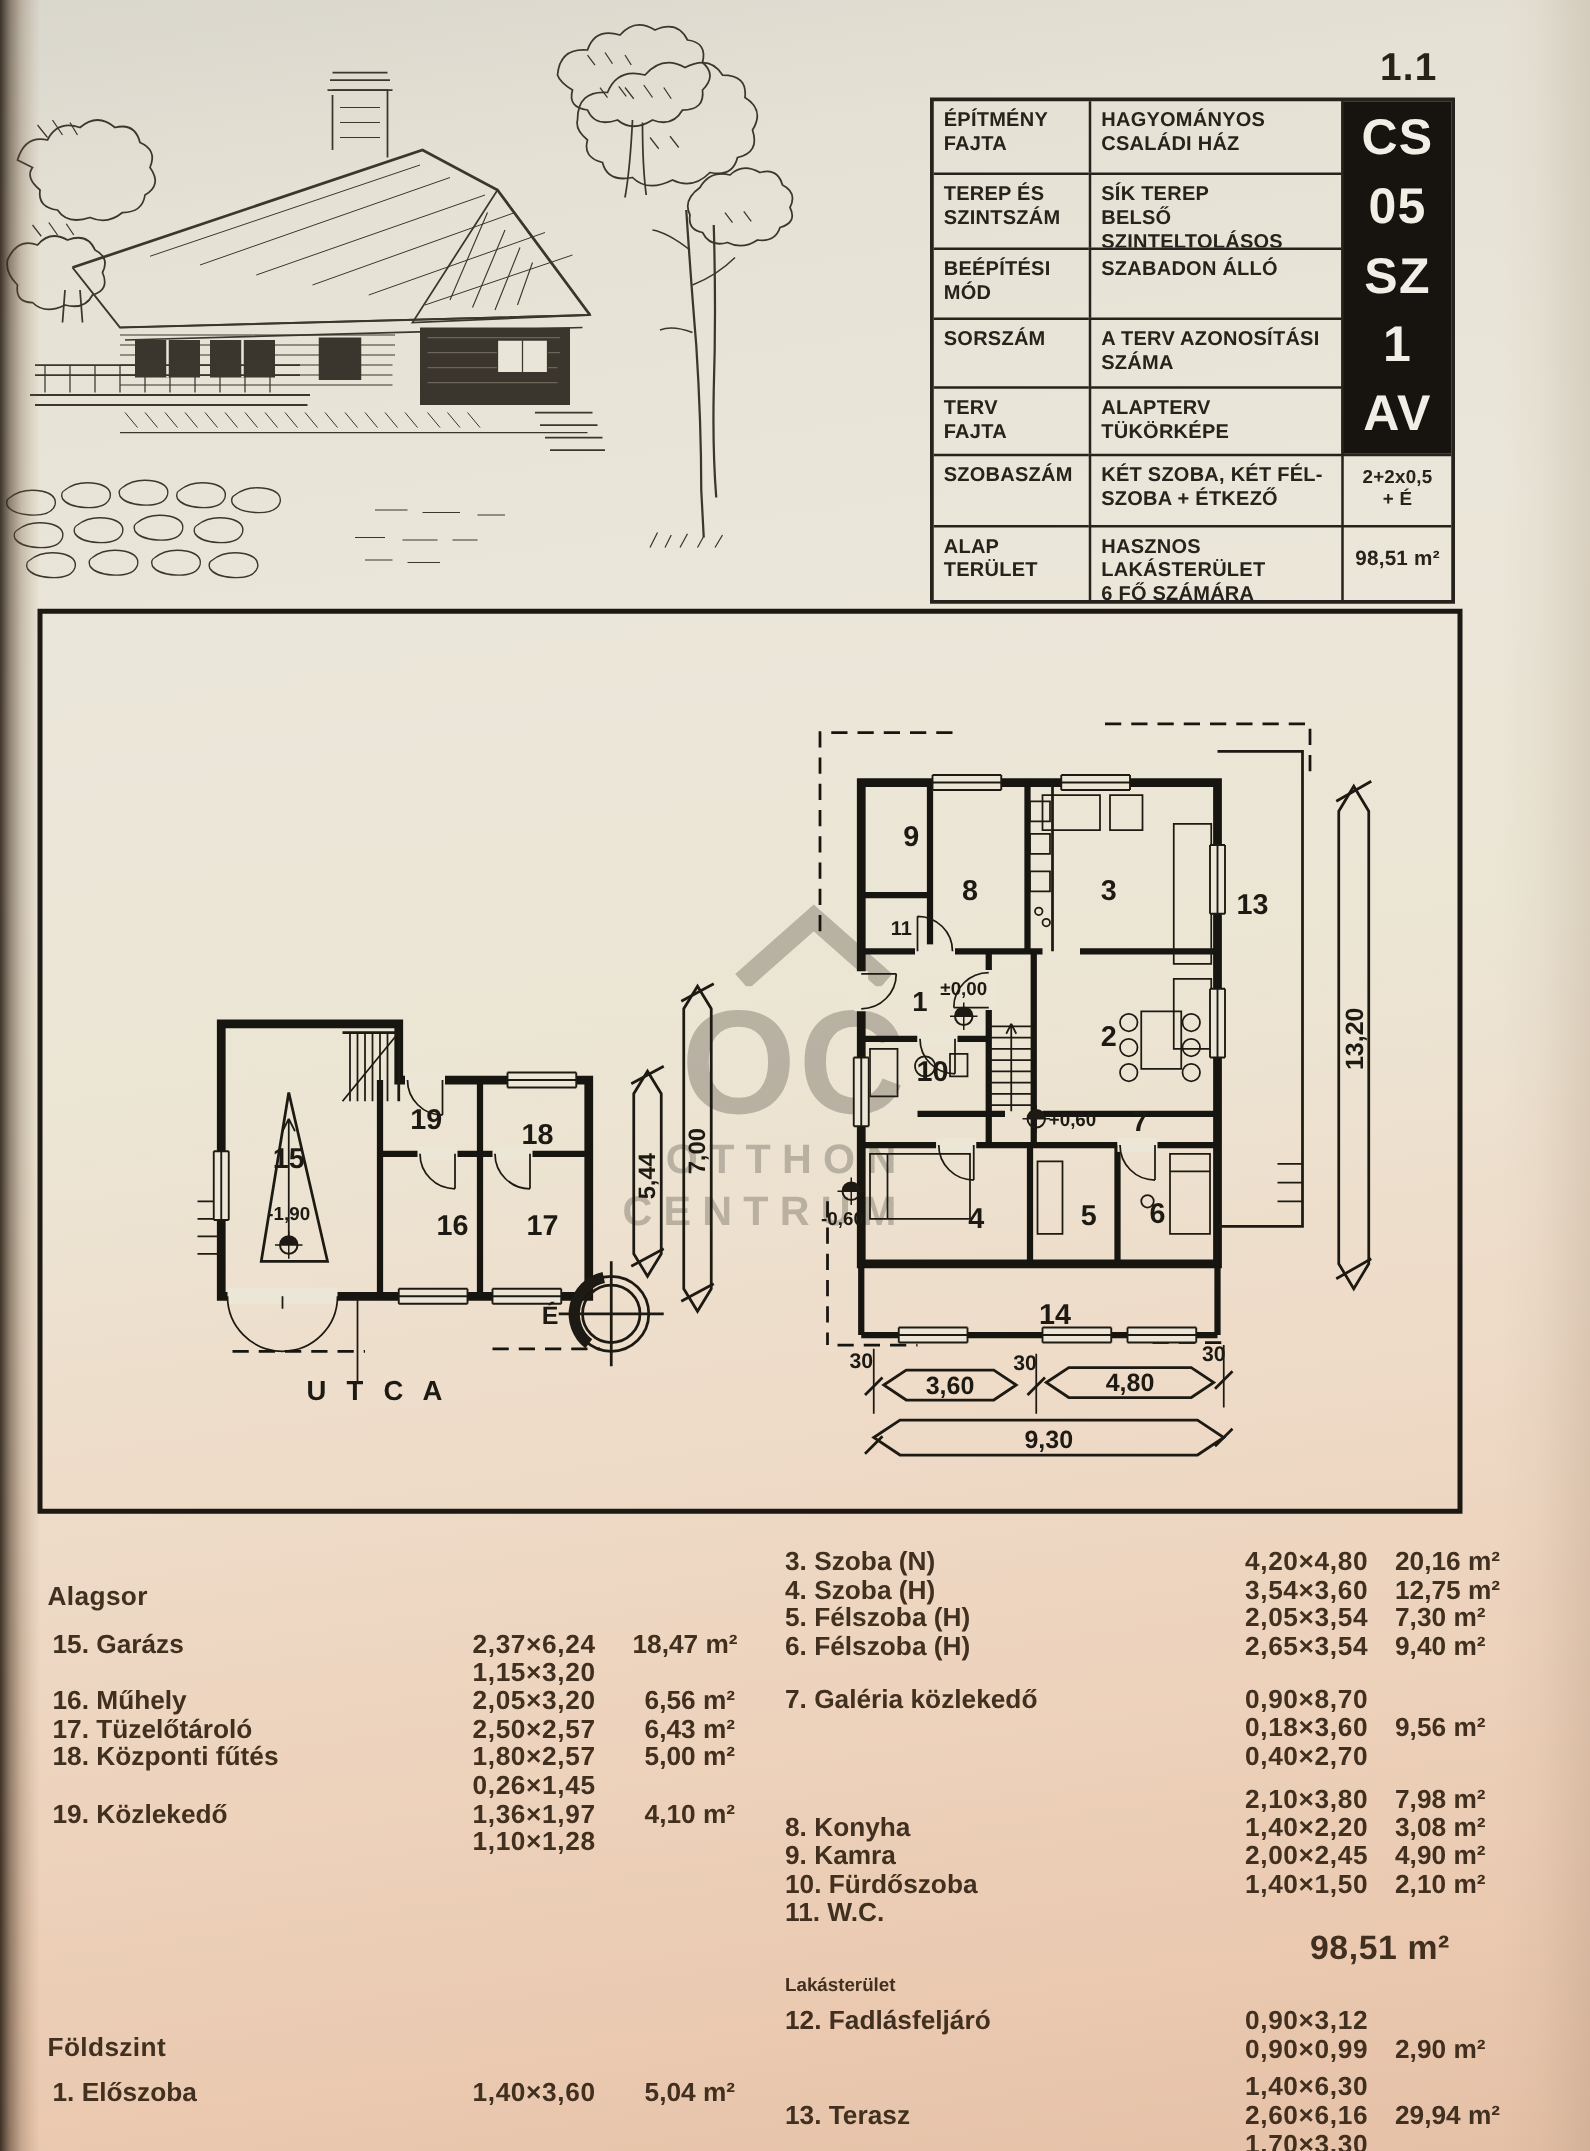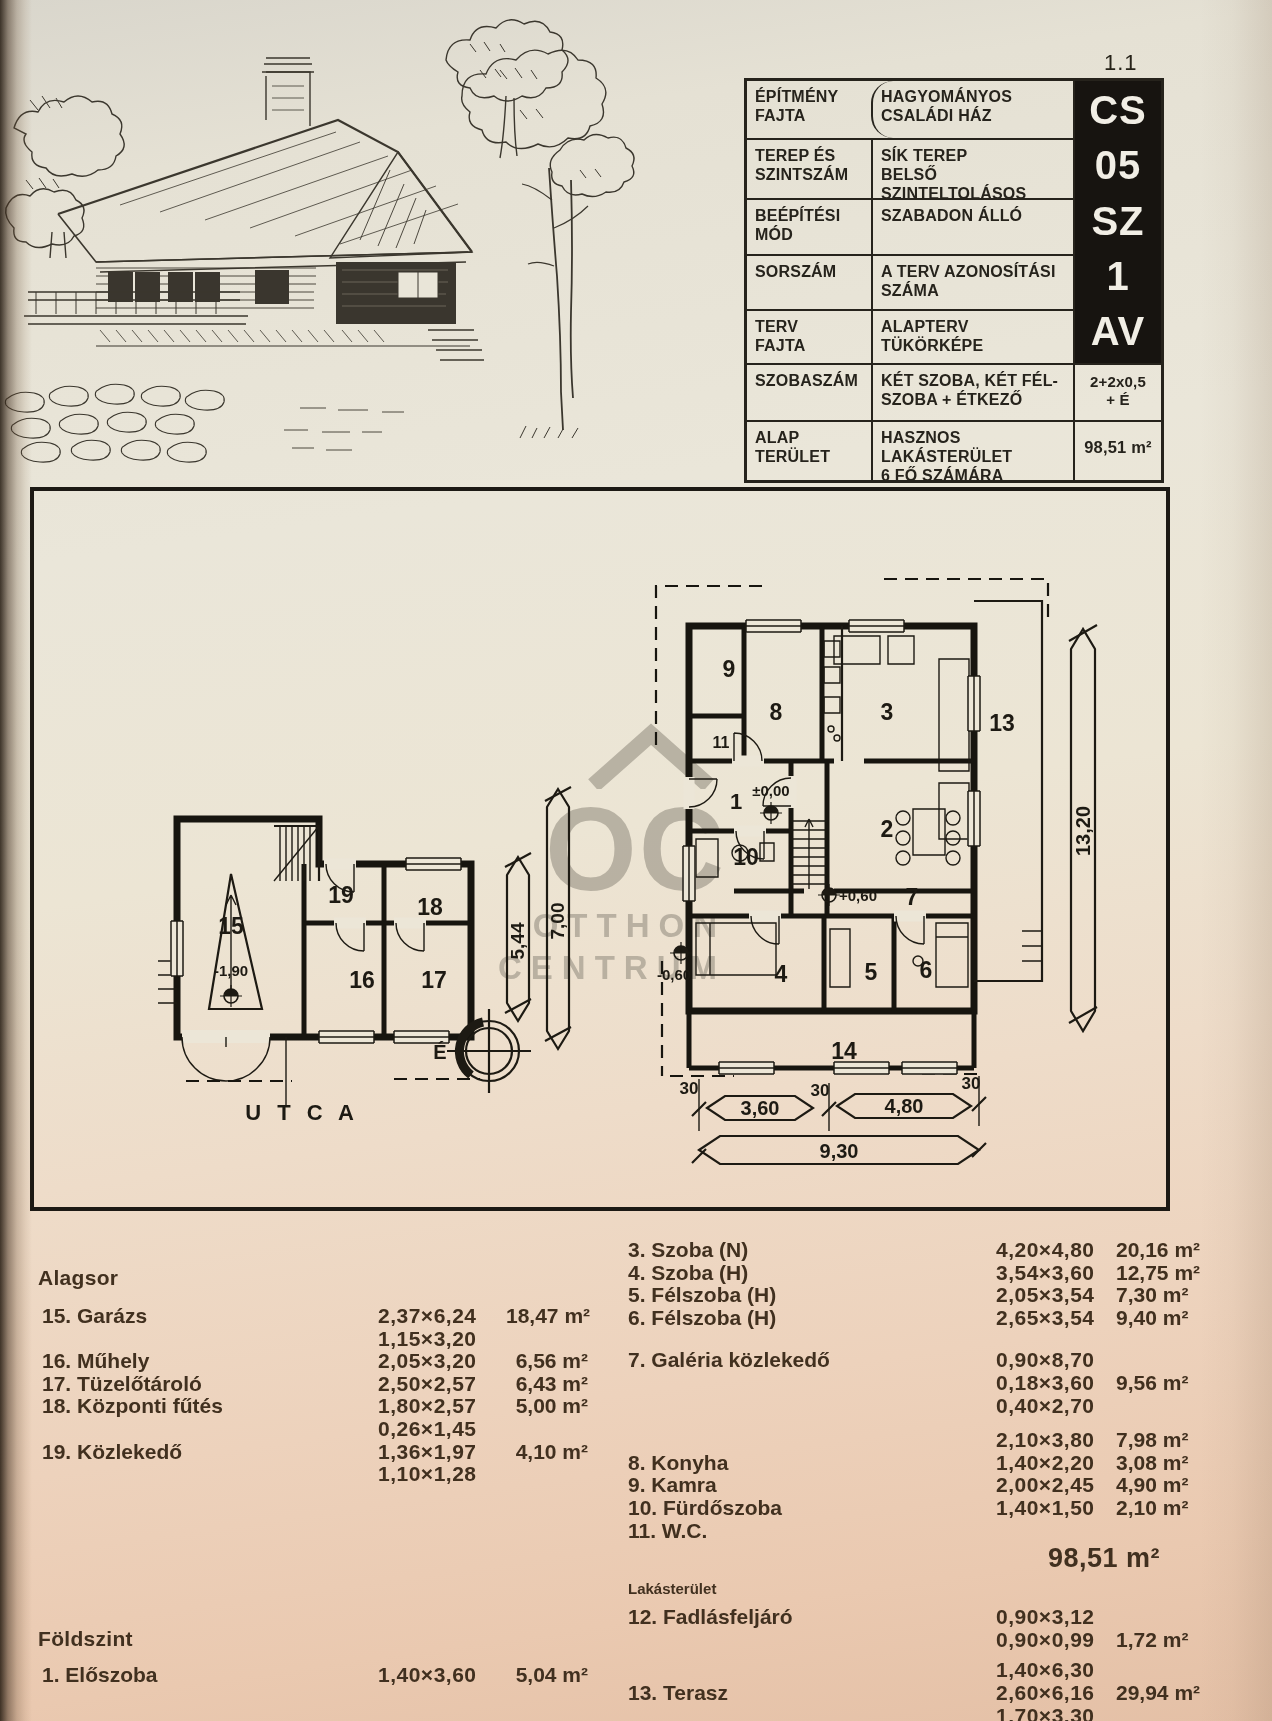--- a/index.html
+++ b/index.html
@@ -5,30 +5,30 @@
   html,body{margin:0;padding:0;}
   body{
     width:1272px;height:1721px;position:relative;overflow:hidden;
     font-family:"Liberation Sans",sans-serif;
     background:linear-gradient(172deg,#d9d6cc 0%,#e5e1d4 10%,#eae6d9 30%,#ece5d4 48%,#eedcc9 63%,#edd2bc 78%,#eac9b0 90%,#e4c0a6 100%);
   }
   .spine{position:absolute;left:0;top:0;bottom:0;width:32px;z-index:6;pointer-events:none;
     background:linear-gradient(90deg,rgba(38,28,18,.88) 0,rgba(72,53,36,.55) 8px,rgba(104,78,53,.28) 17px,rgba(125,94,63,.12) 25px,rgba(125,94,63,0) 32px);}
   .right-shade{position:absolute;right:0;top:0;bottom:0;width:72px;z-index:5;pointer-events:none;
     background:linear-gradient(270deg,rgba(142,116,92,.20),rgba(142,116,92,.05) 55%,rgba(142,116,92,0));}
-  .pagenum{position:absolute;left:1104px;top:36px;font-size:22px;font-weight:400;color:#262319;letter-spacing:1px;z-index:3;margin-top:14px;}
+  .pagenum{position:absolute;left:1104px;top:36px;font-size:31px;font-weight:700;color:#262319;letter-spacing:1px;z-index:3;}
 
   
   .spec-table{position:absolute;left:744px;top:78px;width:414px;display:grid;
     grid-template-columns:124px 202px 88px;
     grid-template-rows:57px 60px 56px 55px 54px 57px 60px;
     border:3px solid #26231c;color:#26231c;z-index:3;}
   .st-cell{white-space:pre-line;font-weight:700;font-size:16px;line-height:1.18;
     padding:7px 2px 0 8px;letter-spacing:.2px;border-top:2.5px solid #26231c;overflow:hidden;}
-  .nt{border-top:none;border-radius:22px;}
+  .nt{border-top:none;}
   .st-value{border-left:2.5px solid #26231c;}
   .st-coderow{border-left:2.5px solid #26231c;text-align:center;padding:8px 2px 0 2px;font-size:15px;}
   .st-coderow.big{font-size:16.5px;padding-top:16px;}
   .st-codes{grid-area:1/3/6/4;background:#171410;display:flex;flex-direction:column;
     justify-content:space-between;align-items:center;padding:3px 0 6px;border-left:2.5px solid #26231c;}
   .st-code-item{color:#f1eee5;font-size:40px;font-weight:700;line-height:1.3;letter-spacing:1px;}
 
   
   .sketch{position:absolute;left:0;top:0;width:648px;height:470px;z-index:2;}
 
@@ -484,21 +484,21 @@
   <div class="slabel">Lakásterület</div>
   <div class="sp8"></div>
   <div class="srow">
       <span class="sname">12. Fadlásfeljáró</span>
       <span class="sdim">0,90×3,12</span>
       <span class="sarea"></span>
     </div>
   <div class="srow">
       <span class="sname"></span>
       <span class="sdim">0,90×0,99</span>
-      <span class="sarea">1,72 m²</span>
+      <span class="sarea">2,90 m²</span>
     </div>
   <div class="sp8"></div>
   <div class="srow">
       <span class="sname"></span>
       <span class="sdim">1,40×6,30</span>
       <span class="sarea"></span>
     </div>
   <div class="srow">
       <span class="sname">13. Terasz</span>
       <span class="sdim">2,60×6,16</span>

